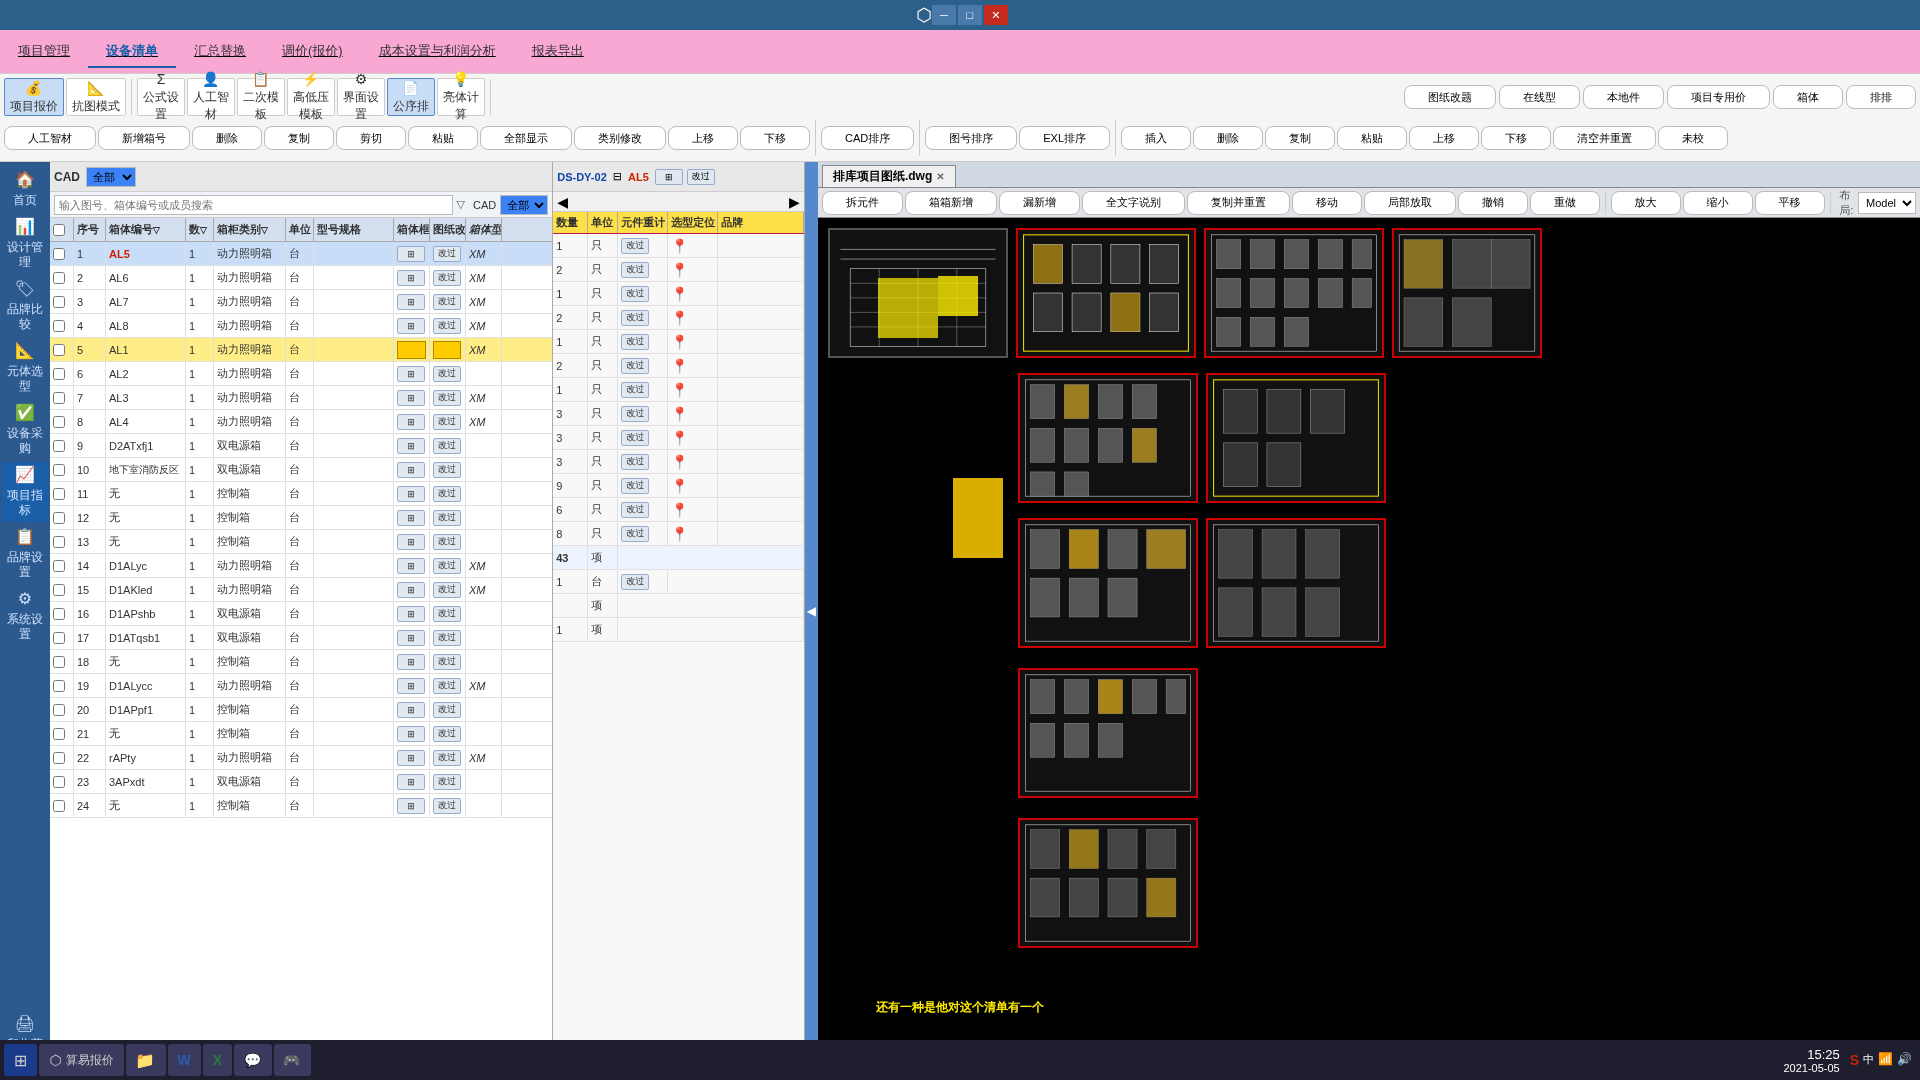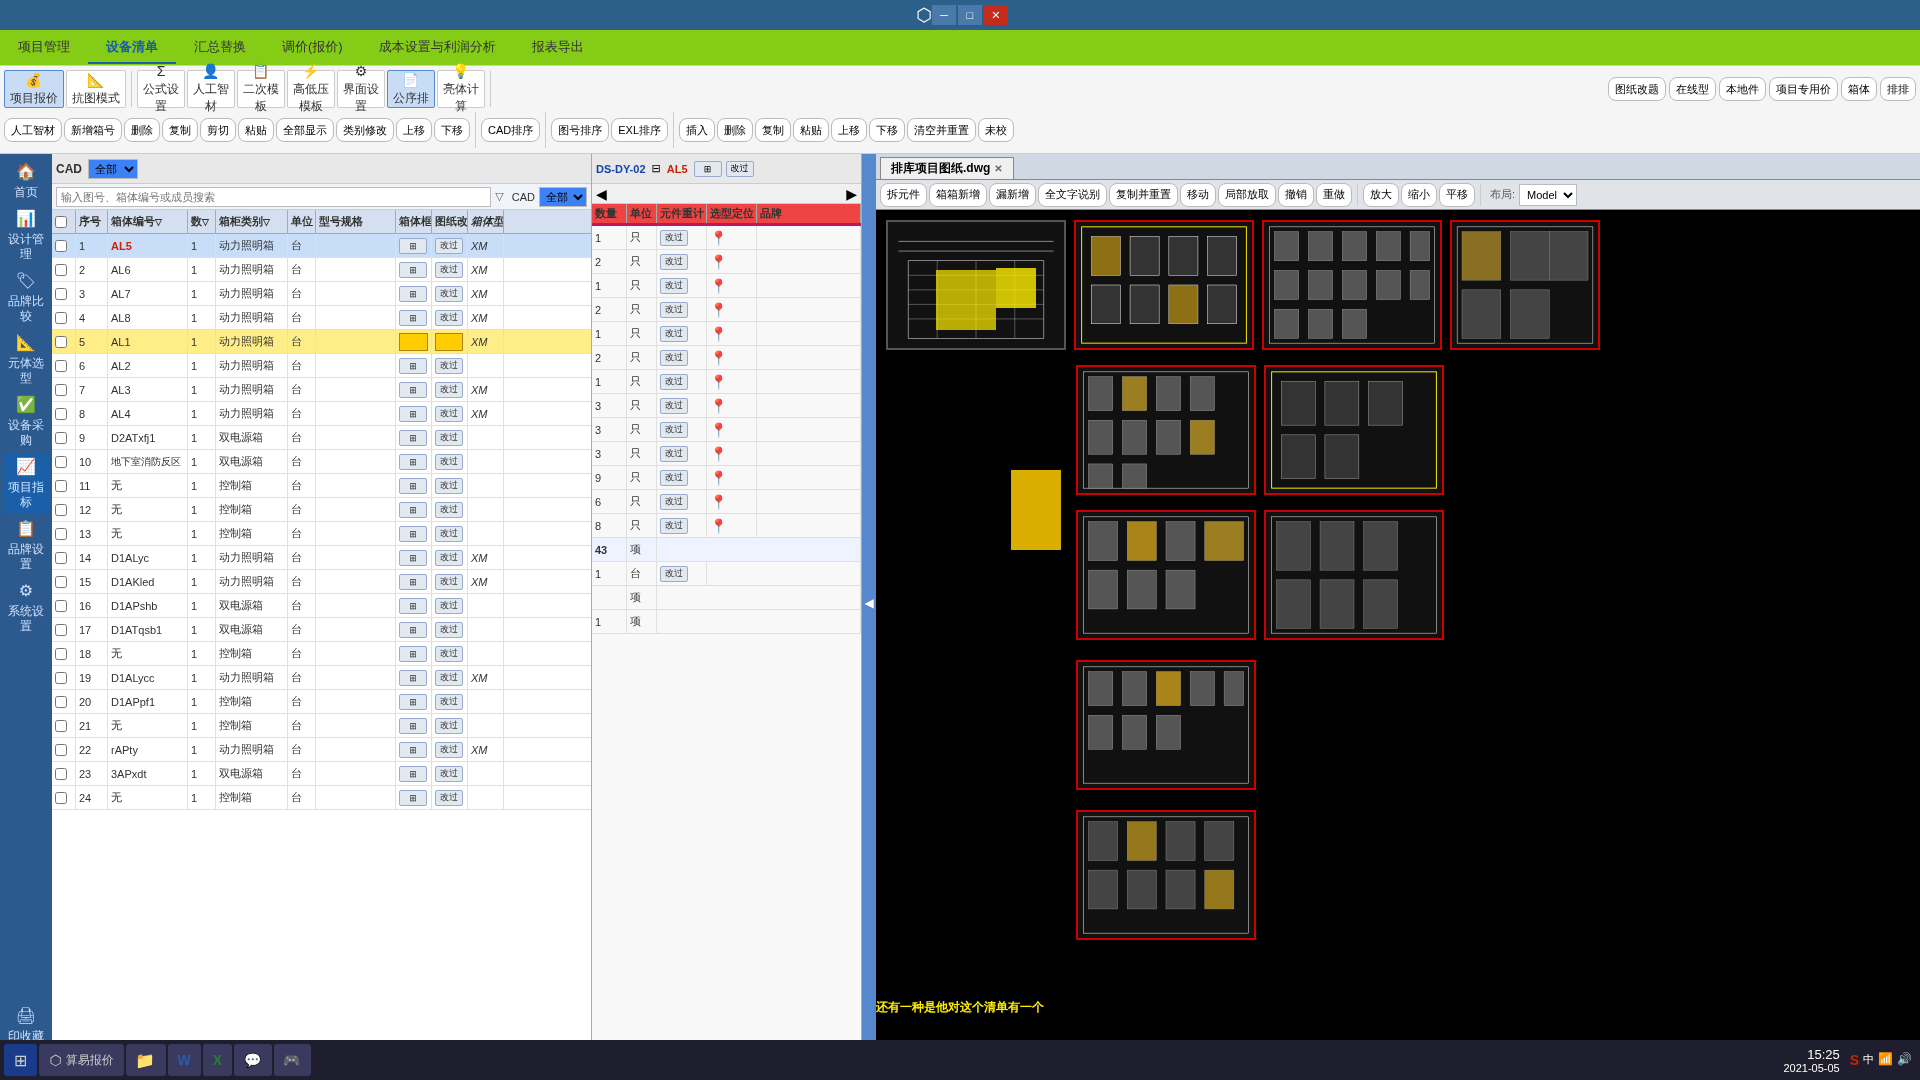--- a/index.html
+++ b/index.html
@@ -14,25 +14,26 @@
       justify-content: center;
       color: white;
       font-size: 13px;
     }
     #title-bar .title-text { flex: 1; text-align: center; }
     #title-bar .win-controls { display: flex; gap: 2px; margin-right: 4px; }
     #title-bar .win-btn { width: 24px; height: 20px; background: #4a7aaa; border: none; color: white; cursor: pointer; font-size: 11px; display: flex; align-items: center; justify-content: center; }
 
     
     #menu-bar {
-      height: 36px;
-      background: #84cc16;
+      height: 44px;
+      background: #f9a8d4;
       display: flex;
       align-items: center;
       border-bottom: 1px solid #ccc;
+      text-decoration: underline;
     }
     .menu-item {
       padding: 6px 18px;
       cursor: pointer;
       color: #333;
       font-size: 13px;
       border-bottom: 2px solid transparent;
     }
     .menu-item.active { color: #1a5fa8; border-bottom: 2px solid #1a5fa8; font-weight: bold; }
 
@@ -118,21 +119,21 @@
       height: 30px;
       background: #e8e8e8;
       display: flex;
       align-items: center;
       padding: 2px 4px;
       gap: 2px;
       border-bottom: 1px solid #ccc;
     }
     .cad-btn {
       height: 24px;
-      padding: 2px 6px;
+      padding: 2px 23px;
       background: #fff;
       border: 1px solid #bbb;
       cursor: pointer;
       font-size: 11px;
       border-radius: 8px;
       white-space: nowrap;
     }
 
     
     #search-bar {
@@ -1024,21 +1025,21 @@
       <button class="inline-btn" style="margin-left:4px;">⊞</button>
       <button class="inline-btn" style="margin-left:2px;">改过</button>
     </div>
 
     <div style="height:20px; background:#f0f0f0; display:flex; align-items:center; padding: 0 4px; border-bottom:1px solid #ccc; font-size:11px;">
       <button style="background:none; border:none; cursor:pointer; font-size:14px;">◀</button>
       <span style="flex:1;"></span>
       <button style="background:none; border:none; cursor:pointer; font-size:14px;">▶</button>
     </div>
 
-    <div id="drawing-table-header" style="display:flex; background:#ef4444; height:22px; align-items:flex-end; border-bottom:3px solid #be185d;">
+    <div id="drawing-table-header" style="display:flex; background:#fde047; height:22px; align-items:flex-end; border-bottom:1px solid #be185d;">
       <div class="th-cell" style="width:35px;">数量</div>
       <div class="th-cell" style="width:30px;">单位</div>
       <div class="th-cell" style="width:50px;">元件重计</div>
       <div class="th-cell" style="width:50px;">选型定位</div>
       <div class="th-cell" style="flex:1;">品牌</div>
     </div>
 
     <div style="flex:1; overflow-y:auto;">
       <div class="table-row">
           <div class="td-cell" style="width:35px;">1</div>

